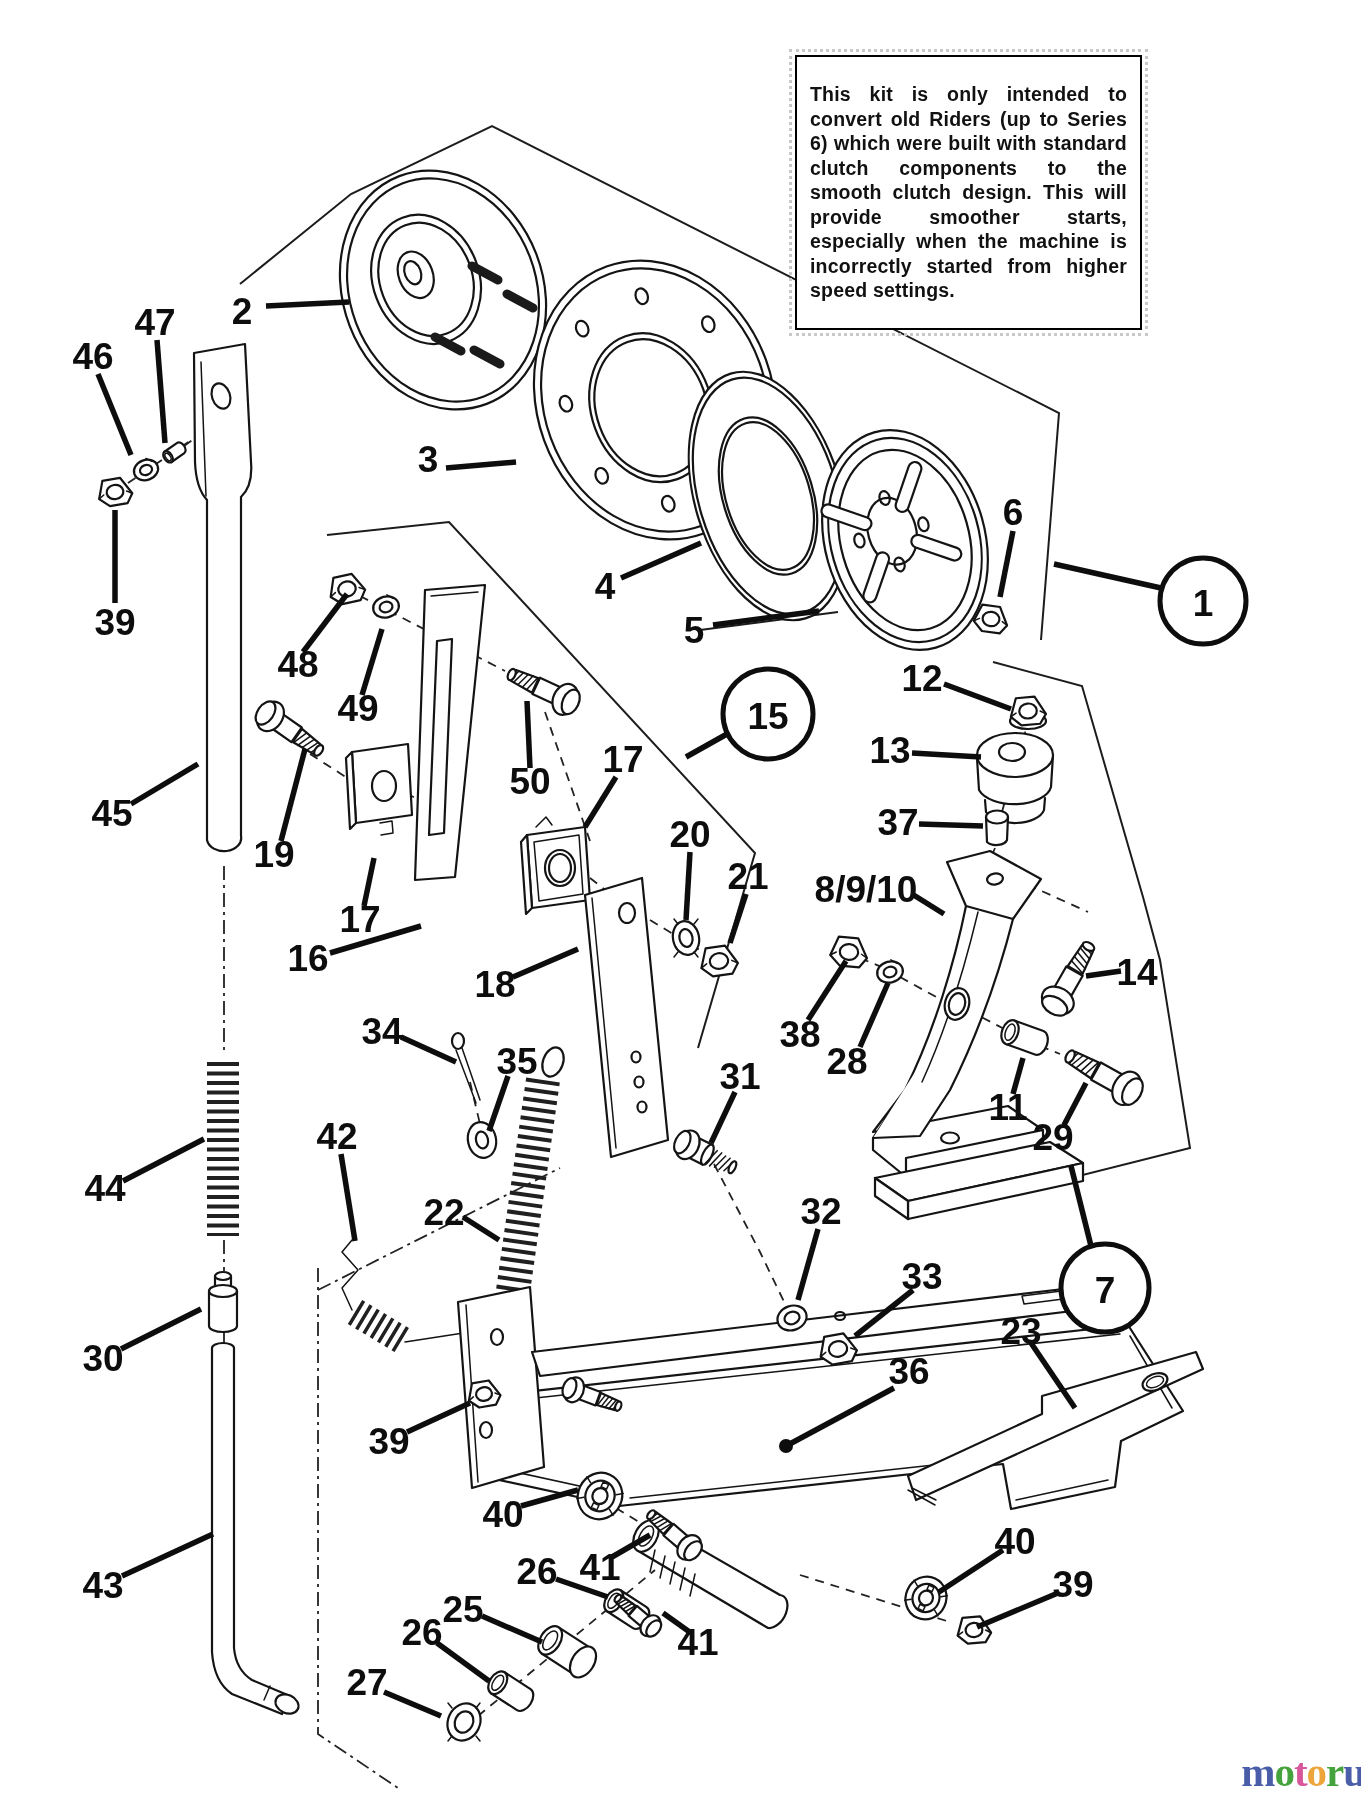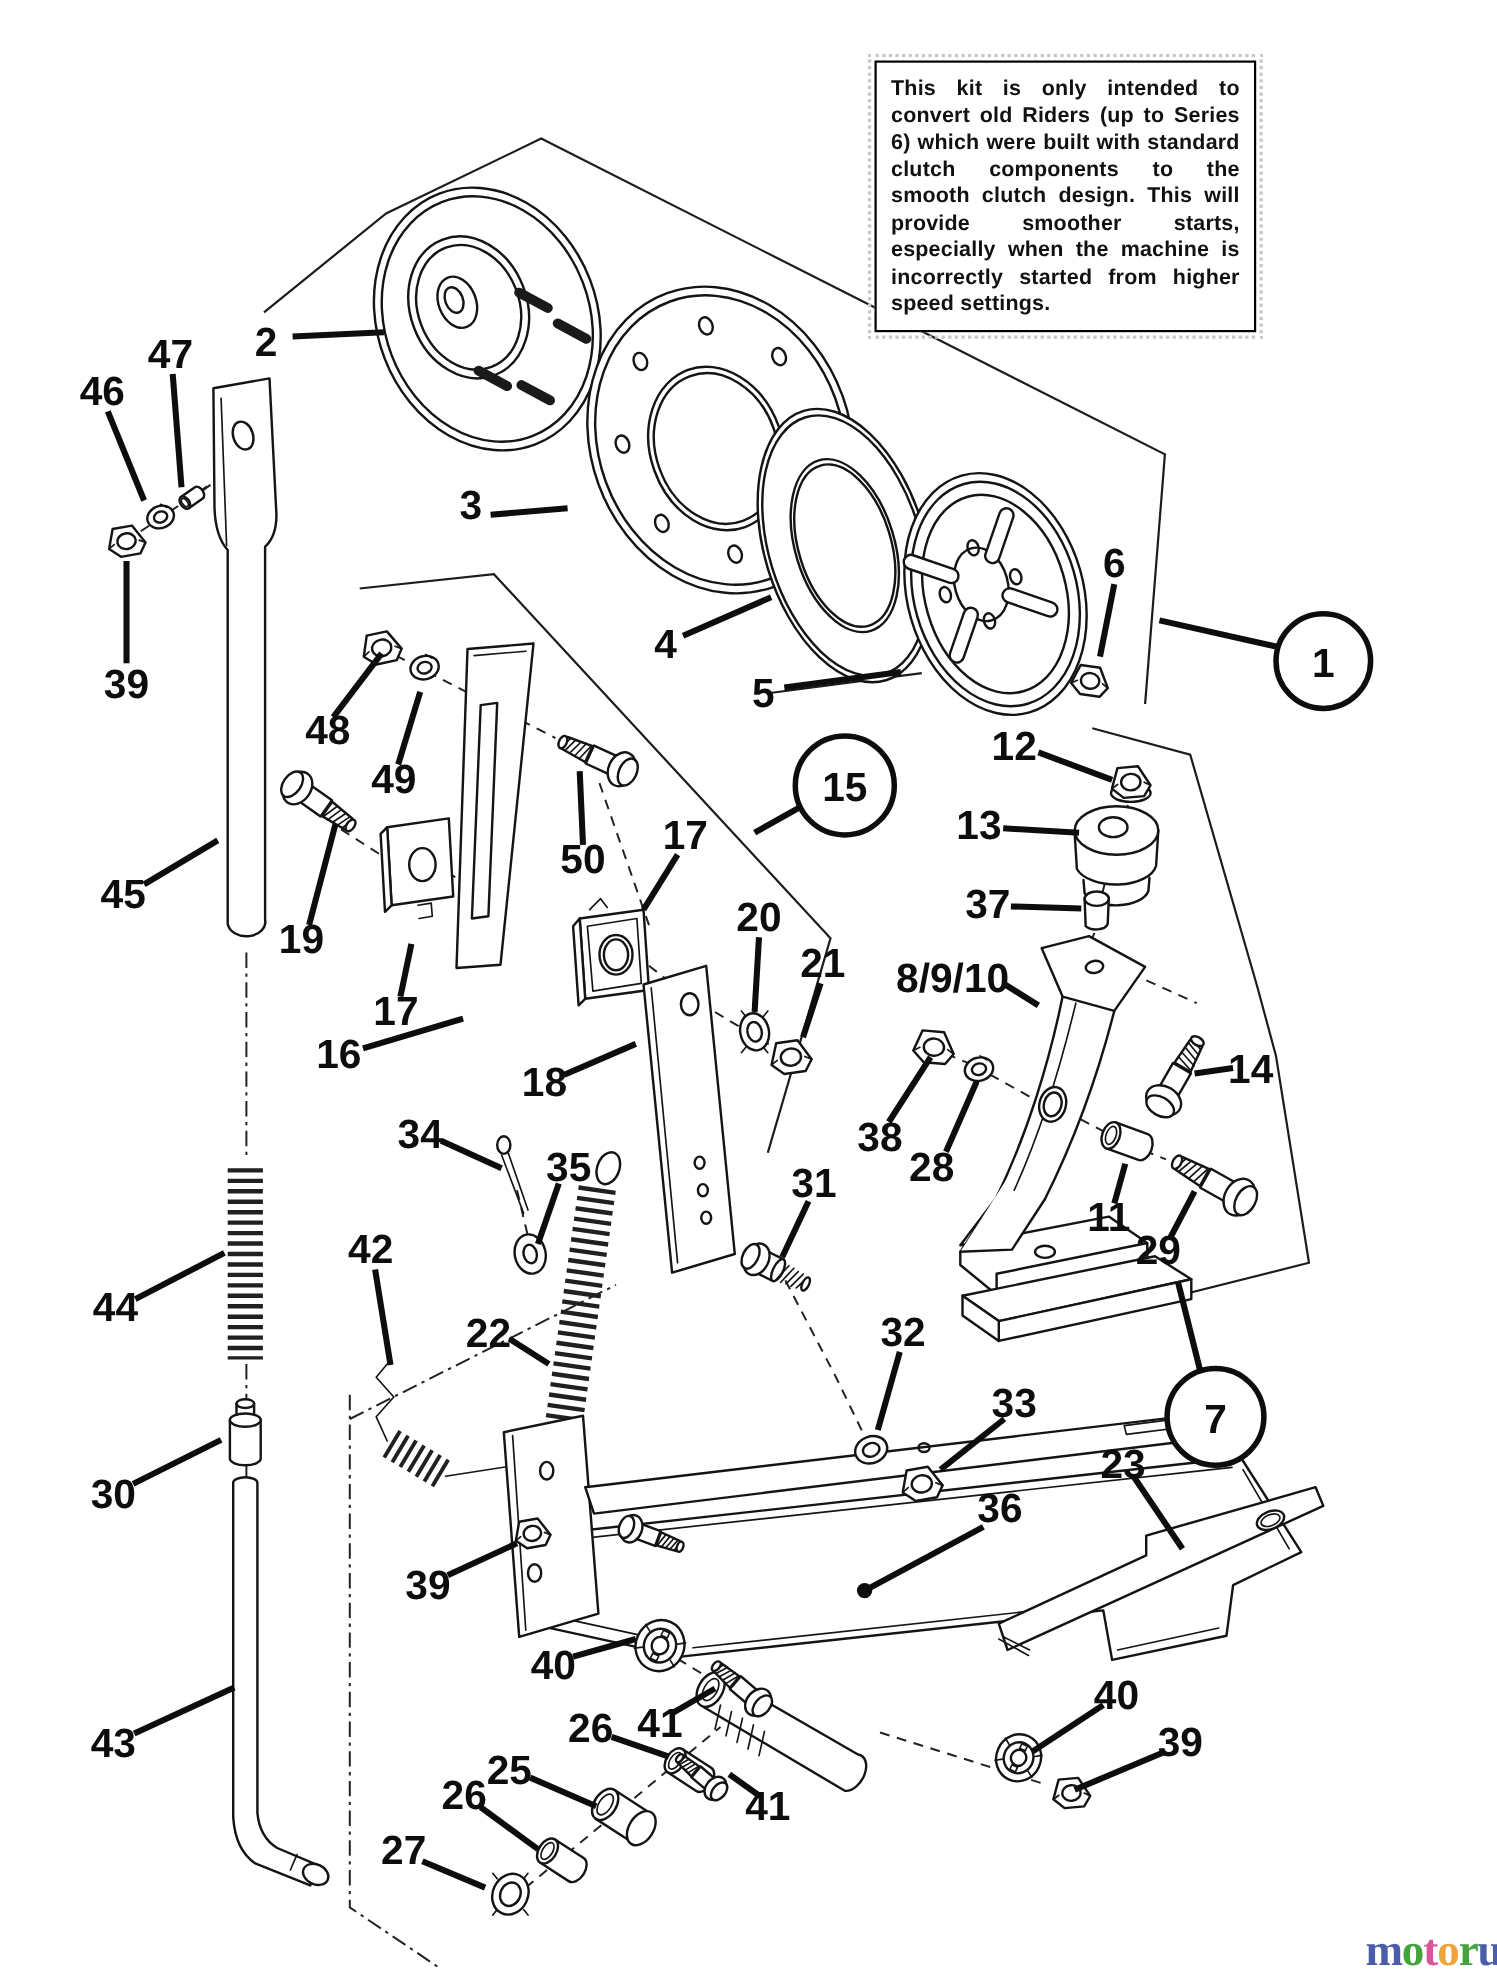--- a/index.html
+++ b/index.html
@@ -14,21 +14,21 @@
   .dash {fill:none;stroke:#222;stroke-width:1.8;stroke-dasharray:9 7;}
   .cdash{fill:none;stroke:#222;stroke-width:1.8;stroke-dasharray:14 5 3 5;}
   .coil {fill:none;stroke:#202020;}
   .stud {fill:none;stroke:#1a1a1a;stroke-width:9;stroke-linecap:round;}
   .leader{stroke:#0d0d0d;stroke-width:5.5;stroke-linecap:butt;}
   .callout{font:bold 37px "Liberation Sans",sans-serif;fill:#0d0d0d;}
   .ccirc{fill:#fff;stroke:#0d0d0d;stroke-width:5;}
   
   .note-box{position:absolute;left:795px;top:55px;width:347px;box-sizing:border-box;
             border:2px solid #000;outline:3px dotted #c8c8c8;outline-offset:3px;
-            padding:11px 13px;background:#fff;}
+            padding:25px 13px;background:#fff;}
   .note-box p{margin:0;font-weight:bold;font-size:19.5px;line-height:24.5px;
               text-align:justify;color:#111;letter-spacing:.2px;}
   
   .watermark{position:absolute;left:1212px;top:1748px;width:190px;text-align:right;
              font-family:"Liberation Serif",serif;white-space:nowrap;}
   .wm-letter{font-weight:bold;font-size:41px;letter-spacing:-1px;}
   .wm-mark{font-weight:bold;font-size:20px;vertical-align:14px;margin-left:-4px;}
   .wm-suffix{font-size:19px;font-weight:normal;}
 </style>
 </head>

